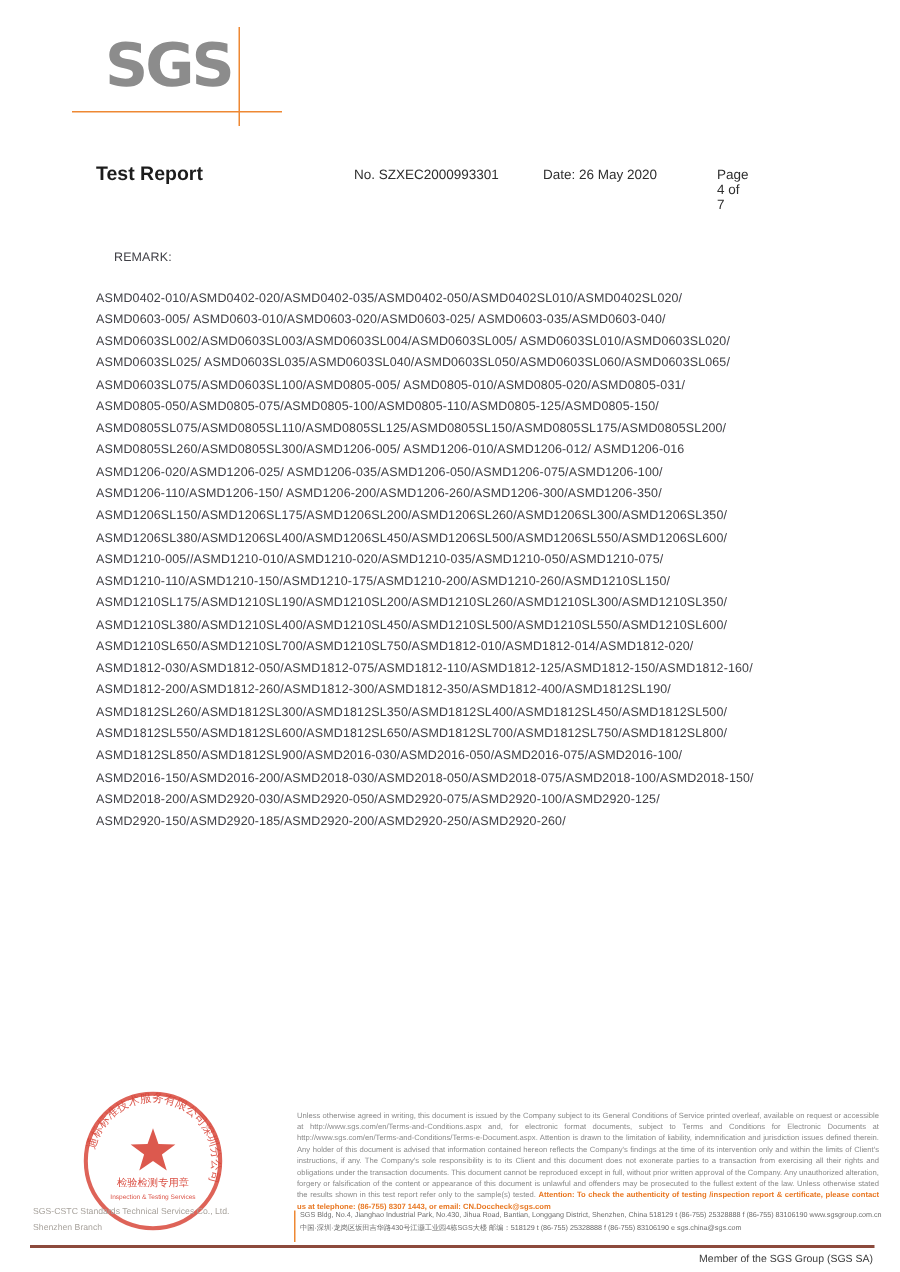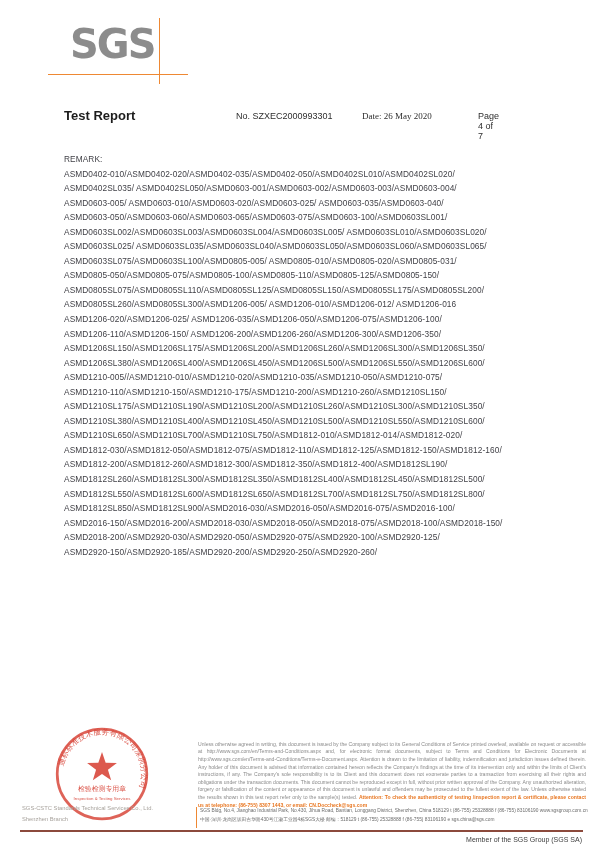--- a/index.html
+++ b/index.html
@@ -12,25 +12,25 @@
   .logo-text{
     position:absolute;left:22px;top:6px;font-size:40px;font-weight:bold;color:#8c8c8c;
     letter-spacing:-2px;font-family:"DejaVu Sans","Liberation Sans",sans-serif;line-height:1;
   }
   .logo-hline{position:absolute;left:0px;top:56px;width:140px;height:1px;background:#ee8833;}
   .logo-vline{position:absolute;left:111px;top:0px;width:1px;height:66px;background:#ee8833;}
   
   .header-row{position:absolute;left:0;top:108px;width:488px;height:18px;}
   .title{position:absolute;left:64px;top:0;font-size:13px;font-weight:bold;color:#1c1c1c;}
   .report-no{position:absolute;left:236px;top:3px;font-size:9px;color:#2e2e2e;}
-  .report-date{position:absolute;left:362px;top:3px;font-size:9px;color:#2e2e2e;font-family:Liberation Serif, serif;}
+  .report-date{position:absolute;left:362px;top:3px;font-size:9px;color:#2e2e2e;}
   .report-page{position:absolute;left:478px;top:3px;font-size:9px;color:#2e2e2e;}
   
   .remark{position:absolute;left:64px;top:152px;width:500px;font-size:8.3px;line-height:14.55px;color:#3f3f45;letter-spacing:0.1px;}
-  .remark .remark-label{margin:0;}
+  .remark .remark-label{margin:12px;}
   
   .stamp{position:absolute;left:52px;top:724px;width:100px;height:100px;opacity:.92;}
   .company-lines{position:absolute;left:22px;top:803px;width:180px;color:#a8a39d;font-size:5.8px;line-height:11px;}
   .legal-block{position:absolute;left:198px;top:740px;width:388px;height:96px;}
   .micro-outer{width:388px;overflow:visible;}
   .micro-inner{
     width:776px;transform:scale(0.5);transform-origin:0 0;
     font-size:10.2px;line-height:15.2px;color:#8a8a8a;text-align:justify;
   }
   .attention{color:#e87722;font-weight:bold;}
@@ -58,23 +58,21 @@
     <span class="title">Test Report</span>
     <span class="report-no">No. SZXEC2000993301</span>
     <span class="report-date">Date: 26 May 2020</span>
     <span class="report-page">Page 4 of 7</span>
   </div>
 
   <div class="remark">
     <div class="remark-label">REMARK:</div>
     <div>
         <div>ASMD0402-010/ASMD0402-020/ASMD0402-035/ASMD0402-050/ASMD0402SL010/ASMD0402SL020/</div>
-        <div>ASMD0402SL035/ ASMD0402SL050/ASMD0603-001/ASMD0603-002/ASMD0603-003/ASMD0603-004/</div>
         <div>ASMD0603-005/ ASMD0603-010/ASMD0603-020/ASMD0603-025/ ASMD0603-035/ASMD0603-040/</div>
-        <div>ASMD0603-050/ASMD0603-060/ASMD0603-065/ASMD0603-075/ASMD0603-100/ASMD0603SL001/</div>
         <div>ASMD0603SL002/ASMD0603SL003/ASMD0603SL004/ASMD0603SL005/ ASMD0603SL010/ASMD0603SL020/</div>
         <div>ASMD0603SL025/ ASMD0603SL035/ASMD0603SL040/ASMD0603SL050/ASMD0603SL060/ASMD0603SL065/</div>
         <div>ASMD0603SL075/ASMD0603SL100/ASMD0805-005/ ASMD0805-010/ASMD0805-020/ASMD0805-031/</div>
         <div>ASMD0805-050/ASMD0805-075/ASMD0805-100/ASMD0805-110/ASMD0805-125/ASMD0805-150/</div>
         <div>ASMD0805SL075/ASMD0805SL110/ASMD0805SL125/ASMD0805SL150/ASMD0805SL175/ASMD0805SL200/</div>
         <div>ASMD0805SL260/ASMD0805SL300/ASMD1206-005/ ASMD1206-010/ASMD1206-012/ ASMD1206-016</div>
         <div>ASMD1206-020/ASMD1206-025/ ASMD1206-035/ASMD1206-050/ASMD1206-075/ASMD1206-100/</div>
         <div>ASMD1206-110/ASMD1206-150/ ASMD1206-200/ASMD1206-260/ASMD1206-300/ASMD1206-350/</div>
         <div>ASMD1206SL150/ASMD1206SL175/ASMD1206SL200/ASMD1206SL260/ASMD1206SL300/ASMD1206SL350/</div>
         <div>ASMD1206SL380/ASMD1206SL400/ASMD1206SL450/ASMD1206SL500/ASMD1206SL550/ASMD1206SL600/</div>

